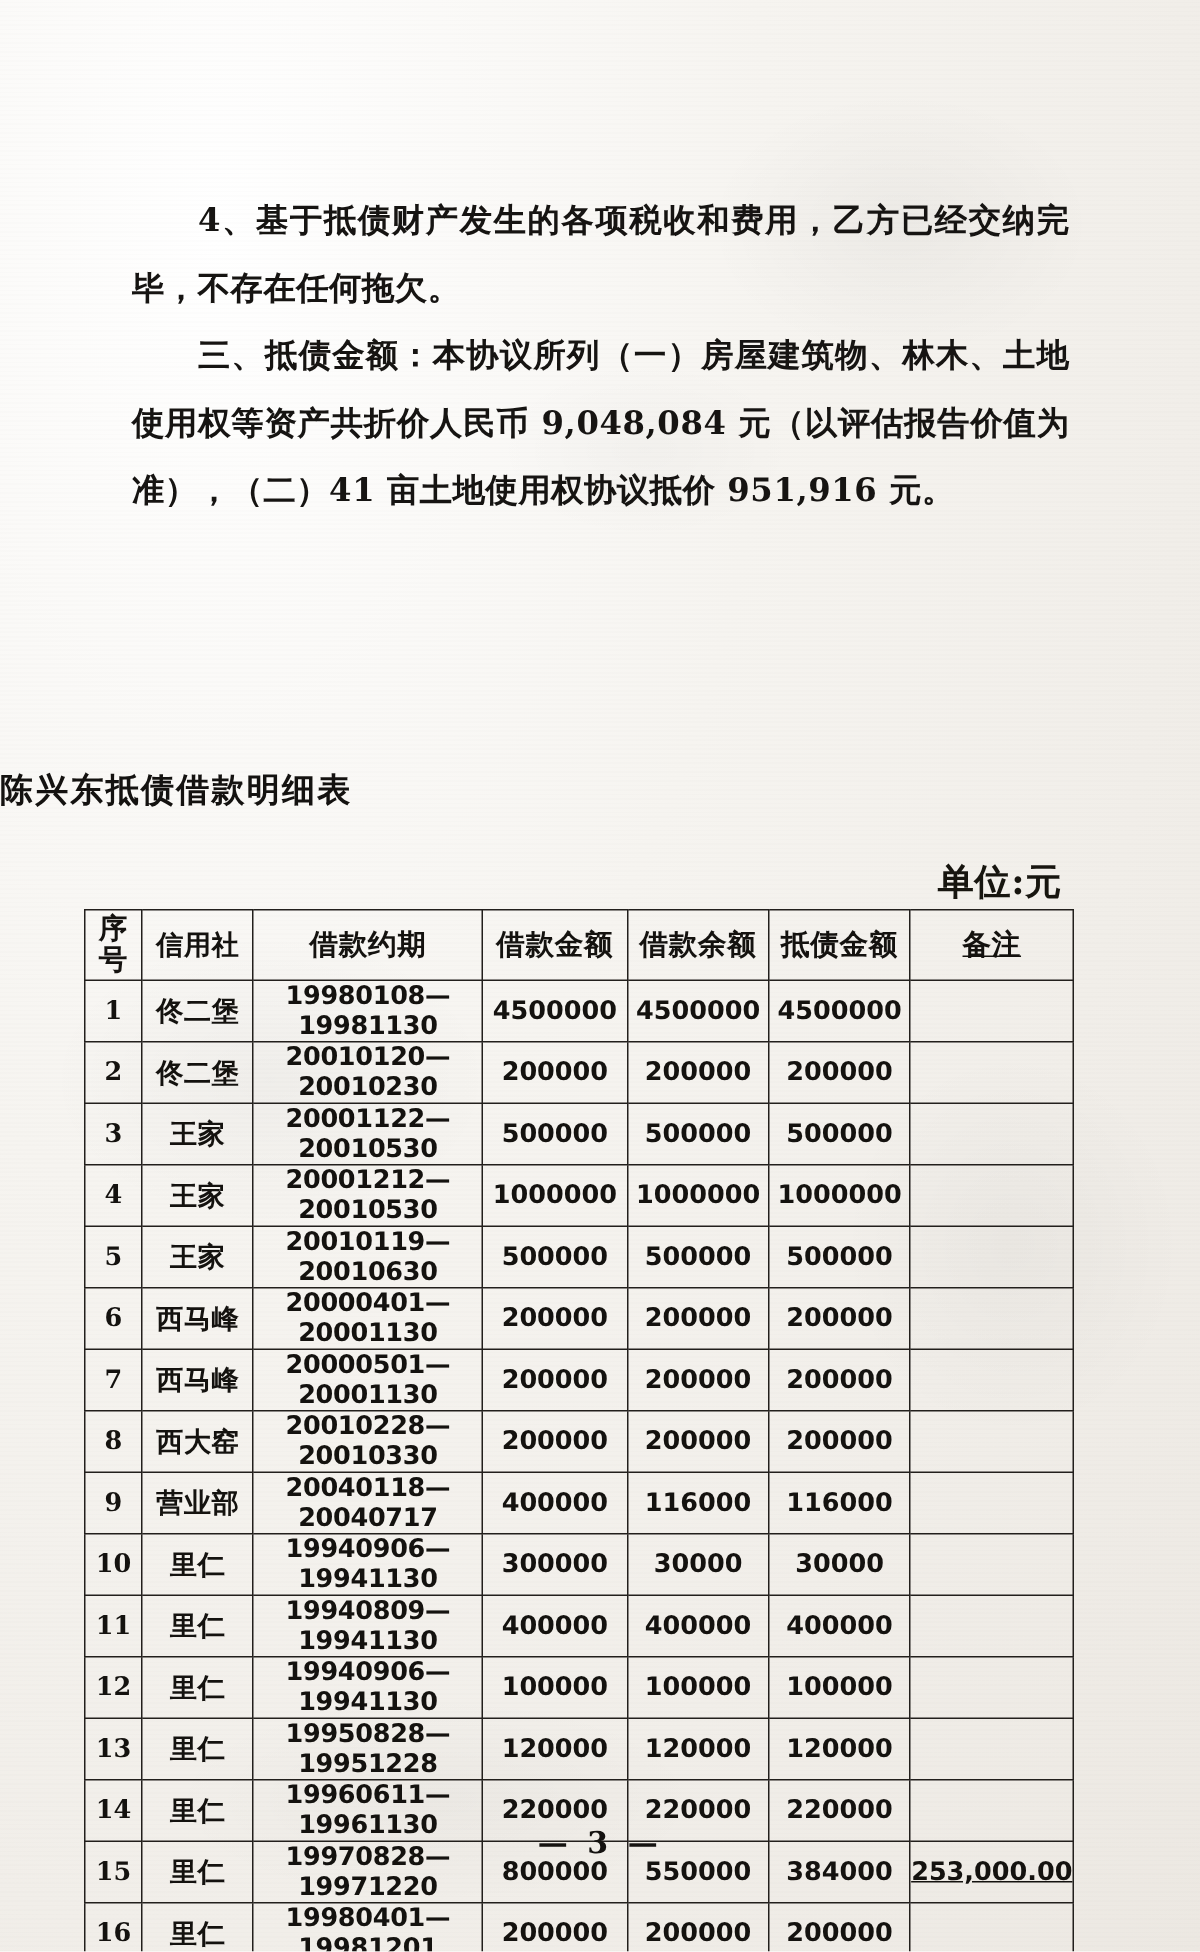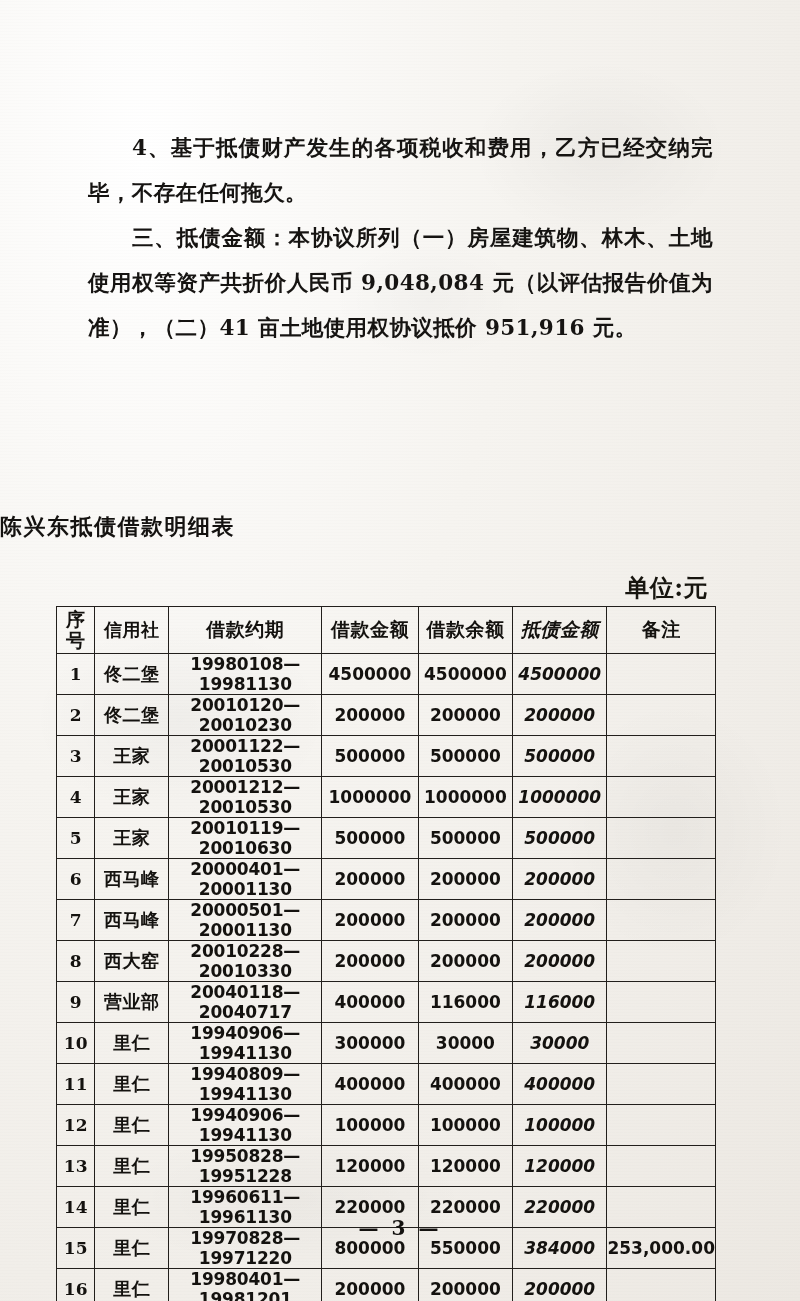--- a/index.html
+++ b/index.html
@@ -108,22 +108,22 @@
   }
   table.ledger tbody td {
     height: 33px;
     font-size: 17px;
   }
   .c-seq    { width: 42px; }
   .c-coop   { width: 92px; font-size: 18px !important; letter-spacing: 0.5px; }
   .c-term   { width: 172px; font-family: "DejaVu Sans", "Liberation Sans", sans-serif; font-size: 15.5px; letter-spacing: -0.2px; }
   .c-amt    { width: 100px; font-family: "DejaVu Sans", "Liberation Sans", sans-serif; font-size: 15.5px; }
   .c-bal    { width: 97px; font-family: "DejaVu Sans", "Liberation Sans", sans-serif; font-size: 15.5px; }
-  .c-off    { width: 97px; font-family: "DejaVu Sans", "Liberation Sans", sans-serif; font-size: 15.5px; font-style: italic; }
-  .c-note   { width: 100px; font-family: "DejaVu Sans", "Liberation Sans", sans-serif; font-size: 15px; }
+  .c-off    { width: 97px; font-family: "DejaVu Sans", "Liberation Sans", sans-serif; font-size: 15.5px; }
+  .c-note   { width: 100px; font-family: "DejaVu Sans", "Liberation Sans", sans-serif; font-size: 15px; text-decoration: underline; }
   .hdr-seq {
     font-size: 18px;
     line-height: 21px;
   }
   tr.tall td { height: 52px; }
 
   .page-number {
     position: absolute;
     left: 0;
     top: 1196px;

